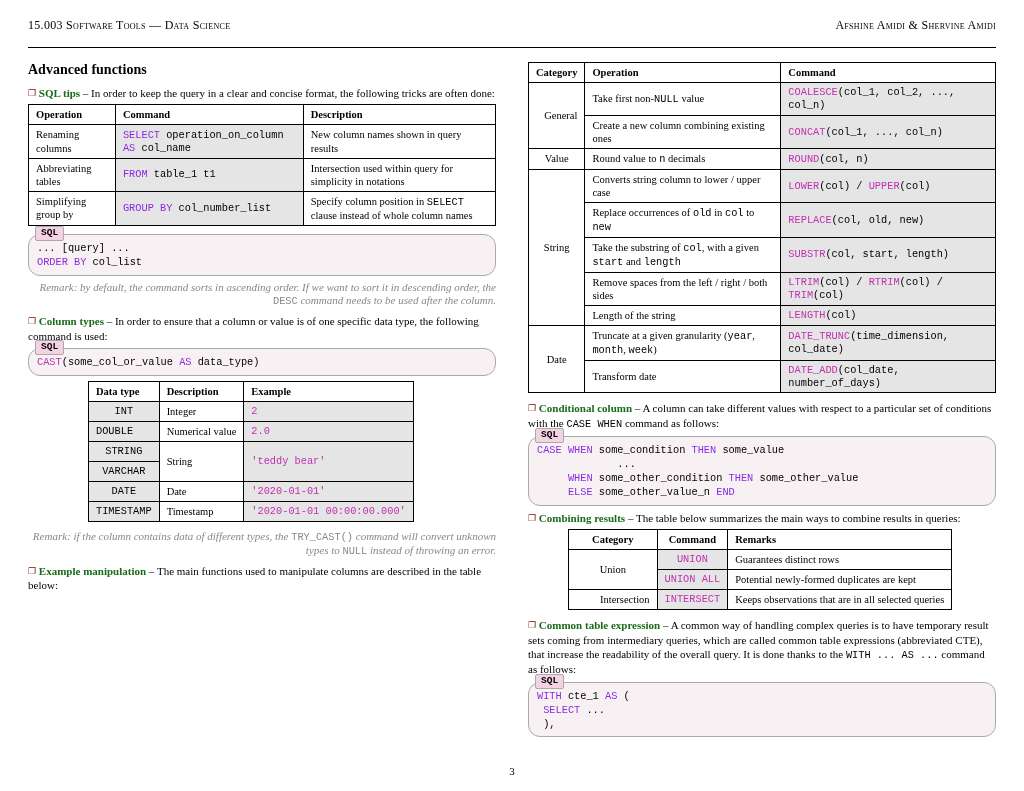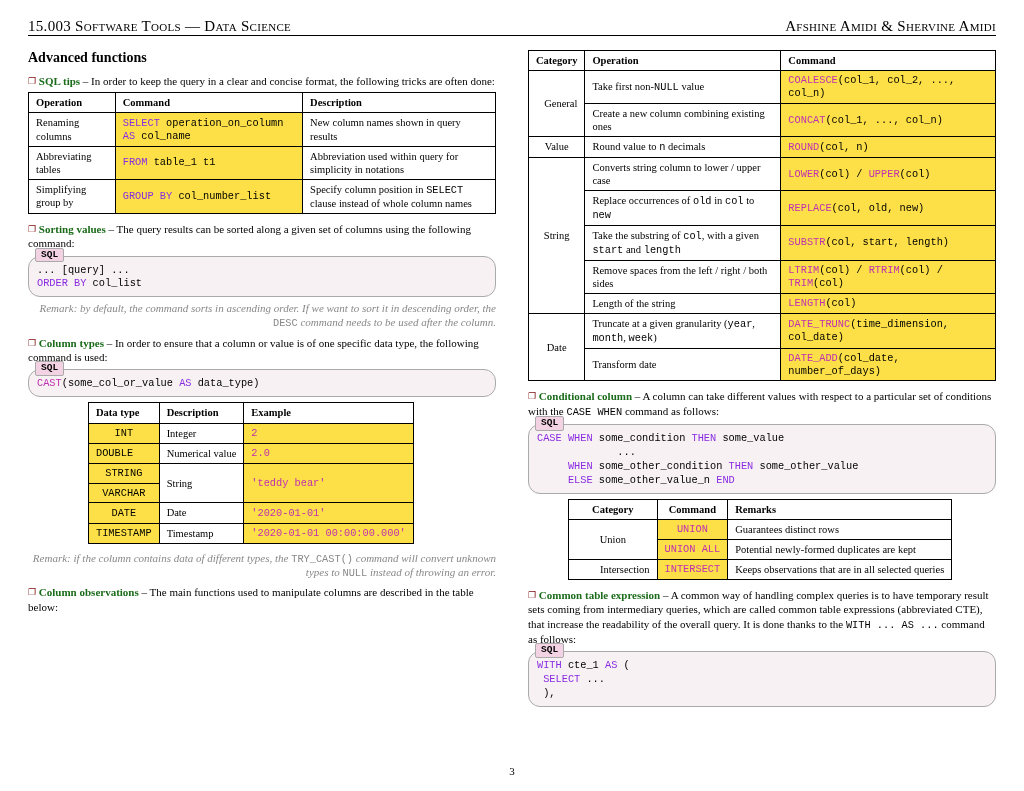--- a/index.html
+++ b/index.html
@@ -1,28 +1,28 @@
 <!DOCTYPE html>
 <html><head>
 <meta charset="utf-8">
 <style>
   body { font-family: 'Times New Roman', serif; font-size: 11px; color: #000; margin: 0; padding: 0; background: #fff; }
   .page { width: 1024px; height: 791px; position: relative; padding: 18px 28px 0 28px; box-sizing: border-box; }
-  .header { display: flex; justify-content: space-between; font-variant: small-caps; font-size: 15px; border-bottom: 1px solid #000; padding-bottom: 0; margin-bottom: 10px; letter-spacing: .3px; }
+  .header { display: flex; justify-content: space-between; font-variant: small-caps; font-size: 12px; border-bottom: 1px solid #000; padding-bottom: 14px; margin-bottom: 10px; letter-spacing: .3px; }
   .cols { display: flex; gap: 32px; }
   .col { flex: 1; min-width: 0; }
   h2.section { font-size: 14px; font-weight: bold; margin: 4px 0 8px 0; }
   .item { margin: 4px 0 4px 0; line-height: 1.3; }
   .bookmark { color: #7a0a0a; font-family: sans-serif; font-size: 9px; vertical-align: 1px; }
   .topic { color: #1a6b1a; font-weight: bold; }
   .remark { color: #888; font-style: italic; line-height: 1.25; margin: 3px 0 6px 0; text-align: right; }
   table.tb { border-collapse: collapse; margin: 4px 12px 8px 0; font-size: 10.5px; }
   table.tb th, table.tb td { border: 1px solid #000; padding: 3px 7px; vertical-align: middle; text-align: left; line-height: 1.25; }
   table.tb th { font-weight: bold; background: #fff; }
-  td.shade { background: #fde047; }
+  td.shade { background: #e5e5e5; }
   .mono { font-family: 'Courier New', monospace; font-size: 10.3px; }
   .kw { color: #8a2be2; } 
   .mg { color: #c030b0; } 
   .codebox { background: #f7f1f3; border: 1px solid #aaa; border-radius: 12px; padding: 7px 8px 5px 8px; position: relative; margin: 5px 0 5px 0; font-family: 'Courier New', monospace; font-size: 10.3px; line-height: 1.35; }
   .codebox .lang { position: absolute; top: -9px; left: 6px; background: #f3d3e3; border: 1px solid #aaa; border-radius: 2px; font-size: 9.5px; font-weight: bold; padding: 0 5px; color: #000; }
   .pagenum { position: absolute; left: 50%; bottom: 14px; transform: translateX(-50%); font-size: 11px; }
   .t-center th { text-align: center; }
 </style>
 </head>
 <body>
@@ -51,34 +51,30 @@
           <th>Description</th>
         </tr>
         <tr>
           <td>Renaming columns</td>
           <td class="shade mono"><span class="kw">SELECT</span> operation_on_column <span class="kw">AS</span> col_name</td>
           <td>New column names shown in query results</td>
         </tr>
         <tr>
           <td>Abbreviating tables</td>
           <td class="shade mono"><span class="kw">FROM</span> table_1 t1</td>
-          <td>Abbreviation used within query for simplicity in notations</td>
+          <td>Intersection used within query for simplicity in notations</td>
         </tr>
         <tr>
           <td>Simplifying group by</td>
           <td class="shade mono"><span class="kw">GROUP BY</span> col_number_list</td>
           <td>Specify column position in <span class="mono">SELECT</span> clause instead of whole column names</td>
         </tr>
       </tbody>
         </table>
 
-      <div class="item">
-        <span class="bookmark">❐</span>
-        <span class="topic">Sorting values</span><span> – The query results can be sorted along a given set of columns using the following command:</span>
-      </div>
       <div class="codebox">
         <span class="lang">SQL</span>
 ... [query] ...<br>
 <span class="kw">ORDER BY</span> col_list
       </div>
       <div class="remark">Remark: by default, the command sorts in ascending order. If we want to sort it in descending order, the <span class="mono" style="font-style:normal;">DESC</span> command needs to be used after the column.</div>
 
       <div class="item">
         <span class="bookmark">❐</span>
         <span class="topic">Column types</span><span> – In order to ensure that a column or value is of one specific data type, the following command is used:</span>
@@ -123,21 +119,21 @@
               <td>Timestamp</td>
               <td class="shade mono mg">'2020-01-01 00:00:00.000'</td>
             </tr>
       </tbody>
         </table>
 
       <div class="remark">Remark: if the column contains data of different types, the <span class="mono" style="font-style:normal;">TRY_CAST()</span> command will convert unknown types to <span class="mono" style="font-style:normal;">NULL</span> instead of throwing an error.</div>
 
       <div class="item">
         <span class="bookmark">❐</span>
-        <span class="topic">Column observations</span><span> – The main functions used to manipulate columns are described in the table below:</span>
+        <span class="topic">Example manipulation</span><span> – The main functions used to manipulate columns are described in the table below:</span>
       </div>
     </div>
 
     <div class="col">
       <table class="tb" style="width:100%;">
         <tbody>
             <tr>
           <th style="text-align:center;">Category</th>
           <th>Operation</th>
           <th>Command</th>
@@ -194,20 +190,24 @@
         <span class="topic">Conditional column</span> – A column can take different values with respect to a particular set of conditions with the <span class="mono">CASE WHEN</span> command as follows:
       </div>
       <div class="codebox">
         <span class="lang">SQL</span>
 <span class="kw">CASE WHEN</span> some_condition <span class="kw">THEN</span> some_value<br>
 &nbsp;&nbsp;&nbsp;&nbsp;&nbsp;&nbsp;&nbsp;&nbsp;&nbsp;&nbsp;&nbsp;&nbsp;&nbsp;...<br>
 &nbsp;&nbsp;&nbsp;&nbsp;&nbsp;<span class="kw">WHEN</span> some_other_condition <span class="kw">THEN</span> some_other_value<br>
 &nbsp;&nbsp;&nbsp;&nbsp;&nbsp;<span class="kw">ELSE</span> some_other_value_n <span class="kw">END</span>
       </div>
 
+      <div class="item">
+        <span class="bookmark">❐</span>
+        <span class="topic">Combining results</span><span> – The table below summarizes the main ways to combine results in queries:</span>
+      </div>
       <table class="tb" style="margin-left:40px;">
         <tbody>
             <tr>
           <th style="text-align:center;">Category</th>
           <th style="text-align:center;">Command</th>
           <th>Remarks</th>
         </tr>
         <tr>
           <td rowspan="2" style="text-align:center;">Union</td>
           <td class="shade mono mg" style="text-align:center;">UNION</td>

